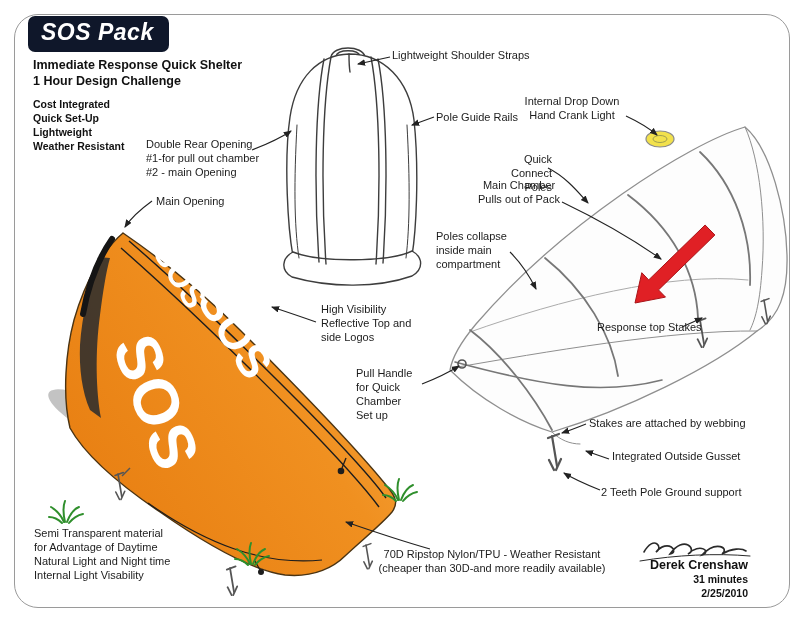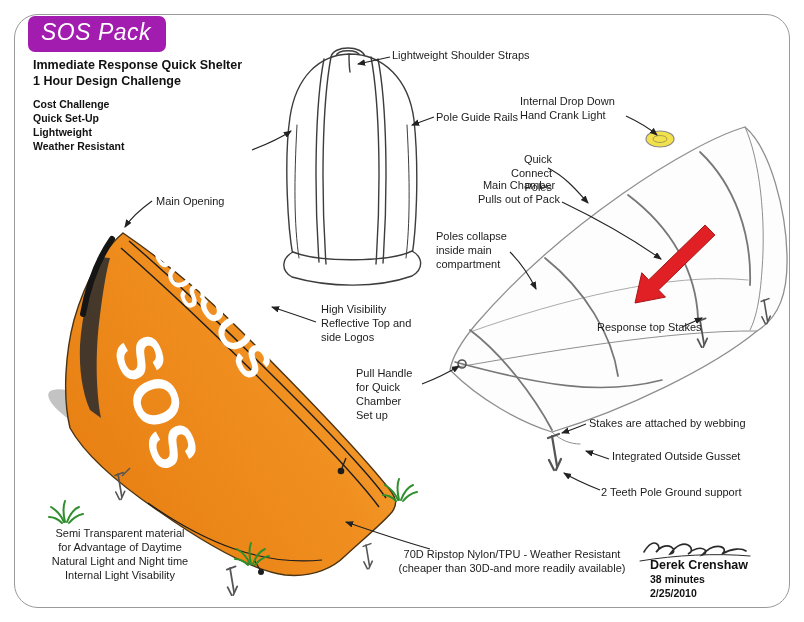--- a/index.html
+++ b/index.html
@@ -5,33 +5,33 @@
   html,body { margin:0; padding:0; background:#ffffff; }
   #page {
     position:relative; width:804px; height:622px; background:#ffffff;
     font-family:"Liberation Sans", sans-serif; overflow:hidden;
   }
   .frame {
     position:absolute; left:14px; top:14px; right:14px; bottom:14px;
     border:1.6px solid #9a9a9a; border-radius:24px; pointer-events:none;
   }
   .title-box {
-    position:absolute; left:28px; top:16px; background:#a21caf;
-    color:#fff; font-weight:normal; font-style:italic; font-size:23px;
+    position:absolute; left:28px; top:16px; background:#0f172a;
+    color:#fff; font-weight:bold; font-style:italic; font-size:23px;
     letter-spacing:0.5px; padding:3px 15px 6px 13px; border-radius:7px;
   }
   .subtitle { position:absolute; left:33px; font-weight:bold; font-size:12.5px; color:#111; white-space:nowrap; }
   .features { position:absolute; left:33px; top:97px; }
   .features div { font-weight:bold; font-size:10.5px; line-height:14px; color:#111; white-space:nowrap; }
   .ann {
     position:absolute; font-size:11px; line-height:1.28; color:#1c1c1c;
     white-space:pre-line;
   }
   svg.canvas { position:absolute; left:0; top:0; }
-  .sig-block { position:absolute; right:56px; top:558px; }
+  .sig-block { position:absolute; right:56px; top:558px; text-align:right; }
   .sig-name { font-weight:bold; font-size:12.5px; color:#111; }
   .sig-meta { font-weight:bold; font-size:10.5px; color:#111; line-height:14px; }
 </style>
 </head>
 <body>
 
 <div id="page">
   <div class="frame"></div>
 
   <svg class="canvas" width="804" height="622" viewBox="0 0 804 622">
@@ -156,54 +156,57 @@
     <g stroke="#2a2a2a" fill="none" stroke-linecap="round">
       <path d="M644,552 C654,534 664,548 656,552 C668,538 680,552 670,554 C684,534 698,550 688,554 C700,542 712,552 702,555 C716,540 730,548 722,554 C732,548 742,548 746,551" stroke-width="1.6"></path>
       <path d="M640,561 C676,555 716,553 750,556" stroke-width="1"></path>
     </g>
   </svg>
 
   <div class="title-box">SOS Pack</div>
   <div class="subtitle" style="top:58px">Immediate Response Quick Shelter</div>
   <div class="subtitle" style="top:74px">1 Hour Design Challenge</div>
   <div class="features">
-    <div>Cost Challenge</div>
+    <div>Cost Integrated</div>
     <div>Quick Set-Up</div>
     <div>Lightweight</div>
     <div>Weather Resistant</div>
   </div>
 
   <div class="ann" style="left:392px;top:48px">Lightweight Shoulder Straps</div>
   <div class="ann" style="left:436px;top:110px">Pole Guide Rails</div>
-  <div class="ann" style="left:520px;top:94px;width:104px;text-align:left">Internal Drop Down
+  <div class="ann" style="left:520px;top:94px;width:104px;text-align:center">Internal Drop Down
 Hand Crank Light</div>
+  <div class="ann" style="left:146px;top:137px;width:118px">Double Rear Opening
+#1-for pull out chamber
+#2 - main Opening</div>
   <div class="ann" style="left:482px;top:152px;width:70px;text-align:right">Quick Connect
 Poles</div>
   <div class="ann" style="left:474px;top:178px;width:90px;text-align:center">Main Chamber
 Pulls out of Pack</div>
   <div class="ann" style="left:156px;top:194px">Main Opening</div>
   <div class="ann" style="left:436px;top:229px;width:84px">Poles collapse
 inside main
 compartment</div>
   <div class="ann" style="left:321px;top:302px;width:104px">High Visibility
 Reflective Top and
 side Logos</div>
   <div class="ann" style="left:597px;top:320px">Response top Stakes</div>
   <div class="ann" style="left:356px;top:366px;width:64px;text-align:left">Pull Handle
 for Quick
 Chamber
 Set up</div>
   <div class="ann" style="left:589px;top:416px">Stakes are attached by webbing</div>
   <div class="ann" style="left:612px;top:449px">Integrated Outside Gusset</div>
   <div class="ann" style="left:601px;top:485px">2 Teeth Pole Ground support</div>
-  <div class="ann" style="left:34px;top:526px;width:172px;text-align:center">Semi Transparent material
+  <div class="ann" style="left:34px;top:526px;width:172px;">Semi Transparent material
 for Advantage of Daytime
 Natural Light and Night time
 Internal Light Visability</div>
-  <div class="ann" style="left:396px;top:547px;width:232px;text-align:center">70D Ripstop Nylon/TPU - Weather Resistant
+  <div class="ann" style="left:376px;top:547px;width:232px;text-align:center">70D Ripstop Nylon/TPU - Weather Resistant
 (cheaper than 30D-and more readily available)</div>
 
   <div class="sig-block">
     <div class="sig-name">Derek Crenshaw</div>
-    <div class="sig-meta">38 minutes</div>
+    <div class="sig-meta">31 minutes</div>
     <div class="sig-meta">2/25/2010</div>
   </div>
 </div>
 
 </body></html>

